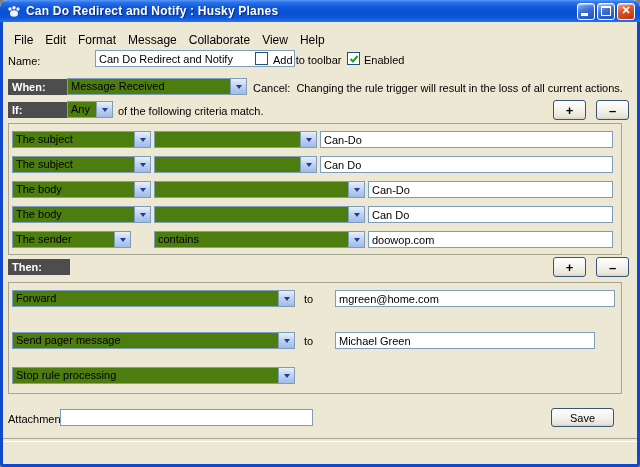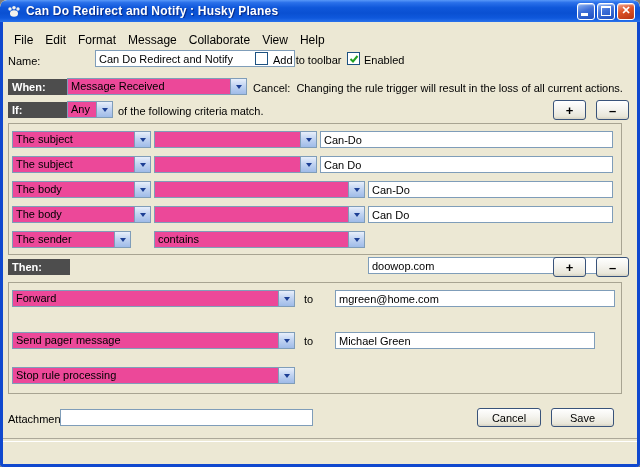--- a/index.html
+++ b/index.html
@@ -27,21 +27,21 @@
   .glyph-max{width:8px;height:7px;border:1px solid #fff;border-top-width:2px;}
   .glyph-close{font-weight:bold;font-size:11px;line-height:1;margin-top:-1px;}
   
   .menubar{position:absolute;top:22px;left:3px;right:3px;height:20px;background:#ece8d4;
     display:flex;align-items:center;padding-left:5px;z-index:3;}
   .menu-item{font-size:12px;color:#000;padding:2px 6px;cursor:default;margin-top:16px;}
   
   .label{position:absolute;font-size:11px;color:#000;white-space:nowrap;}
   .field{position:absolute;border:1px solid #7f9db9;background:#fff;font-size:11px;
     font-family:"Liberation Sans",sans-serif;padding:1px 3px;box-sizing:border-box;height:17px;color:#000;}
-  .combo{position:absolute;border:1px solid #7f9db9;background:#ec4899;height:17px;
+  .combo{position:absolute;border:1px solid #7f9db9;background:#4d7c0f;height:17px;
     box-sizing:border-box;display:flex;align-items:stretch;overflow:hidden;}
   .combo-text{flex:1;font-size:11px;padding:1px 3px;white-space:nowrap;overflow:hidden;line-height:13px;}
   .combo-arrow{width:15px;flex:0 0 auto;border-left:1px solid #7f9db9;
     background:linear-gradient(180deg,#e8effb 0%,#c2d4f2 45%,#9fbbe8 100%);
     display:flex;align-items:center;justify-content:center;}
   .combo-arrow i{width:0;height:0;border-left:3px solid transparent;border-right:3px solid transparent;
     border-top:4px solid #1c3f94;}
   .sect-label{position:absolute;width:62px;height:16px;background:#4d4d4d;color:#fff;
     font-size:11px;font-weight:bold;line-height:16px;padding-left:4px;box-sizing:border-box;}
   .xp-btn{position:absolute;border:1px solid #39537a;border-radius:3px;
@@ -207,21 +207,21 @@
       <span class="combo-arrow">
           <i></i>
         </span>
     </div>
     <div class="combo" style="left:145px;top:107px;width:211px;">
       <span class="combo-text">contains</span>
       <span class="combo-arrow">
           <i></i>
         </span>
     </div>
-    <input class="field" style="left: 359px; top: 107px; width: 245px; margin-top: 26px;" value="doowop.com">
+    <input class="field" style="left: 359px; top: 107px; width: 245px;" value="doowop.com">
   </div>
 
   <div class="sect-label" style="left:8px;top:259px;">Then:</div>
   <button class="xp-btn pm" style="left:553px;top:257px;">+</button>
   <button class="xp-btn pm" style="left:596px;top:257px;">–</button>
 
   <div class="groupbox" style="left:8px;top:282px;width:614px;height:112px;">
 
     <div class="combo" style="left:3px;top:7px;width:283px;">
       <span class="combo-text">Forward</span>
@@ -244,21 +244,20 @@
     <div class="combo" style="left:3px;top:84px;width:283px;">
       <span class="combo-text">Stop rule processing</span>
       <span class="combo-arrow">
           <i></i>
         </span>
     </div>
   </div>
 
   <span class="label" style="left:8px;top:413px;">Attachment:</span>
   <input class="field" style="left: 60px; top: 409px; width: 253px;" value="">
-  <button class="xp-btn" style="left:477px;top:408px;width:64px;height:19px;">Cancel</button>
   <button class="xp-btn" style="left:551px;top:408px;width:63px;height:19px;">Save</button>
 
   <div class="status-divider"></div>
   <div class="zoom-control">
     <span class="zoom-value">100%</span>
     <span class="zoom-dd">
         <i></i>
       </span>
     <span class="zoom-spin">
         <span class="up"></span>

